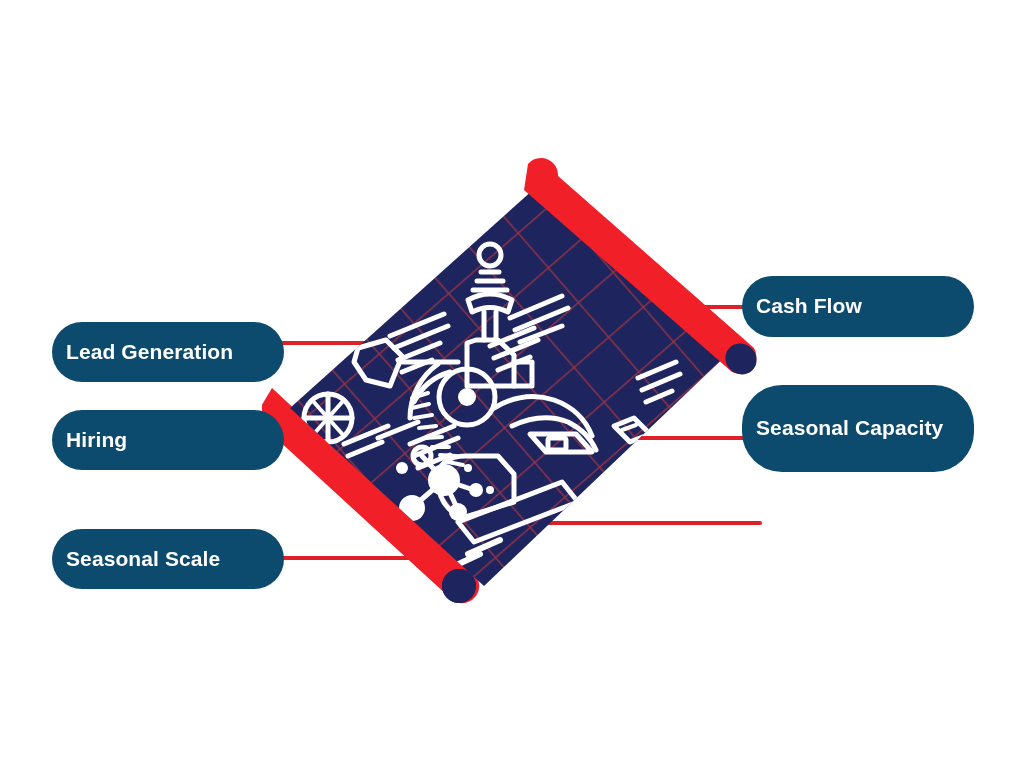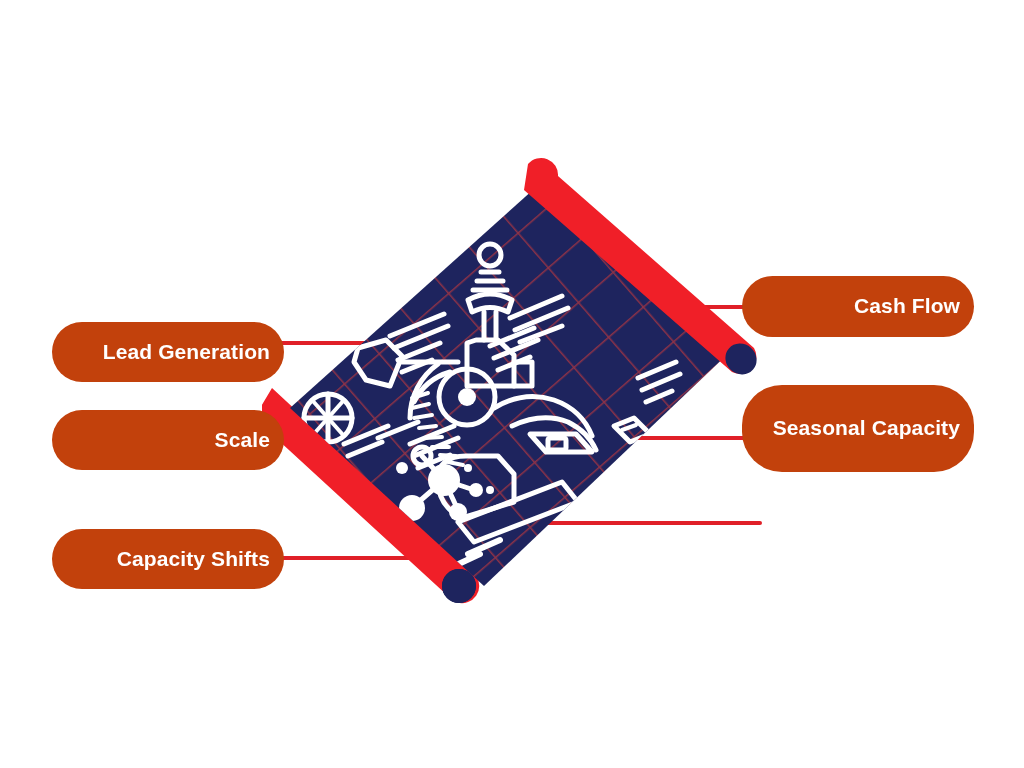--- a/index.html
+++ b/index.html
@@ -25,25 +25,25 @@
     position:absolute;
     left:262px; top:150px;
     width:500px; height:460px;
     z-index:2;
   }
   #blueprint-wrap svg{display:block;width:100%;height:100%;}
 
   
   .pill{
     position:absolute;
-    background:#c2410c;
+    background:#0c4a6e;
     border-radius:40px;
     display:flex;
     align-items:center;
-    justify-content:flex-end;
+    justify-content:flex-start;
     text-align:center;
     color:#ffffff;
     font-weight:bold;
     letter-spacing:.1px;
     line-height:1.16;
     box-sizing:border-box;
     padding:6px 14px;
     z-index:5;
     cursor:pointer;
     user-select:none;
@@ -216,25 +216,25 @@
         <ellipse cx="479" cy="209" rx="16" ry="15" fill="#1e245e" transform="rotate(41 479 209)"></ellipse>
       </g>
     </svg>
   </div>
 
   <div class="pill" id="pill-lead-generation">
     <span class="pill-label">Lead Generation</span>
   </div>
 
   <div class="pill" id="pill-hiring">
-    <span class="pill-label">Scale</span>
+    <span class="pill-label">Hiring</span>
   </div>
 
   <div class="pill" id="pill-seasonal">
-    <span class="pill-label">Capacity Shifts</span>
+    <span class="pill-label">Seasonal Scale</span>
   </div>
 
   <div class="pill" id="pill-cash-flow">
     <span class="pill-label">Cash Flow</span>
   </div>
 
   <div class="pill" id="pill-managing">
     <span class="pill-label">Seasonal Capacity</span>
   </div>
 

